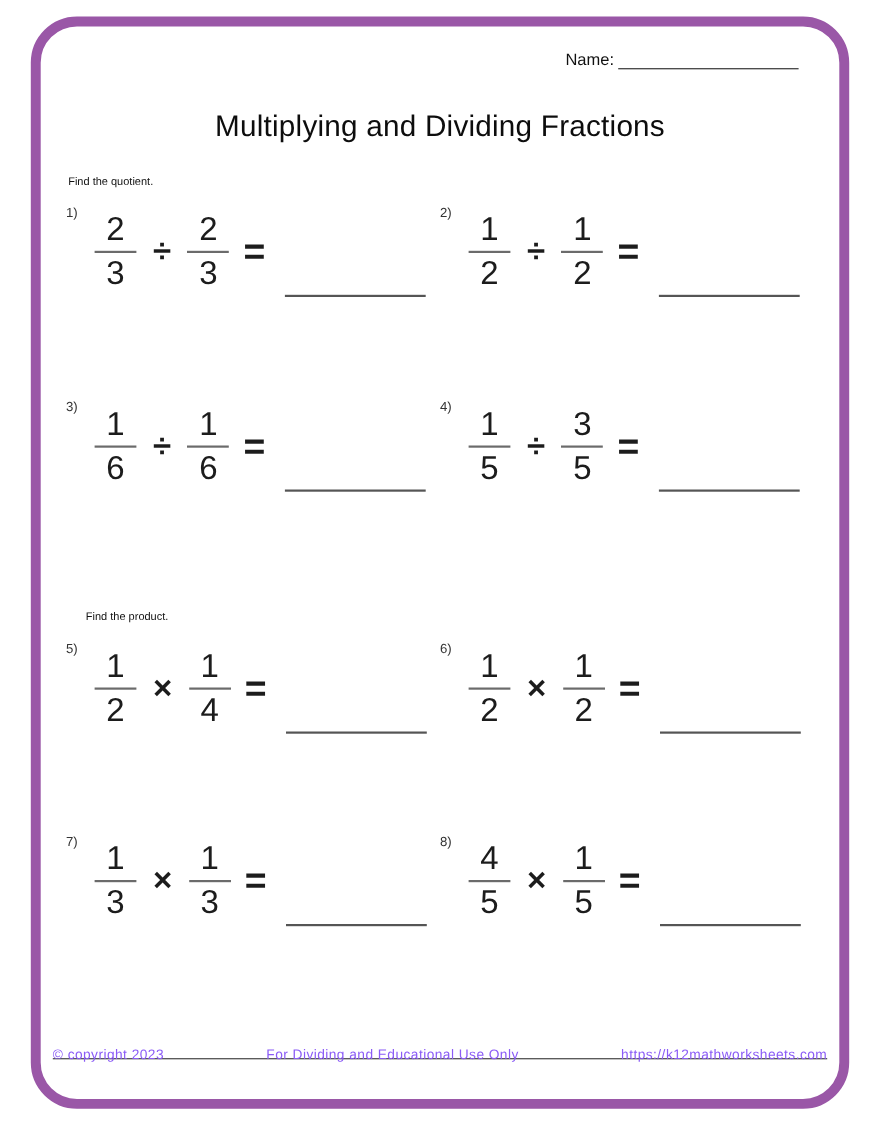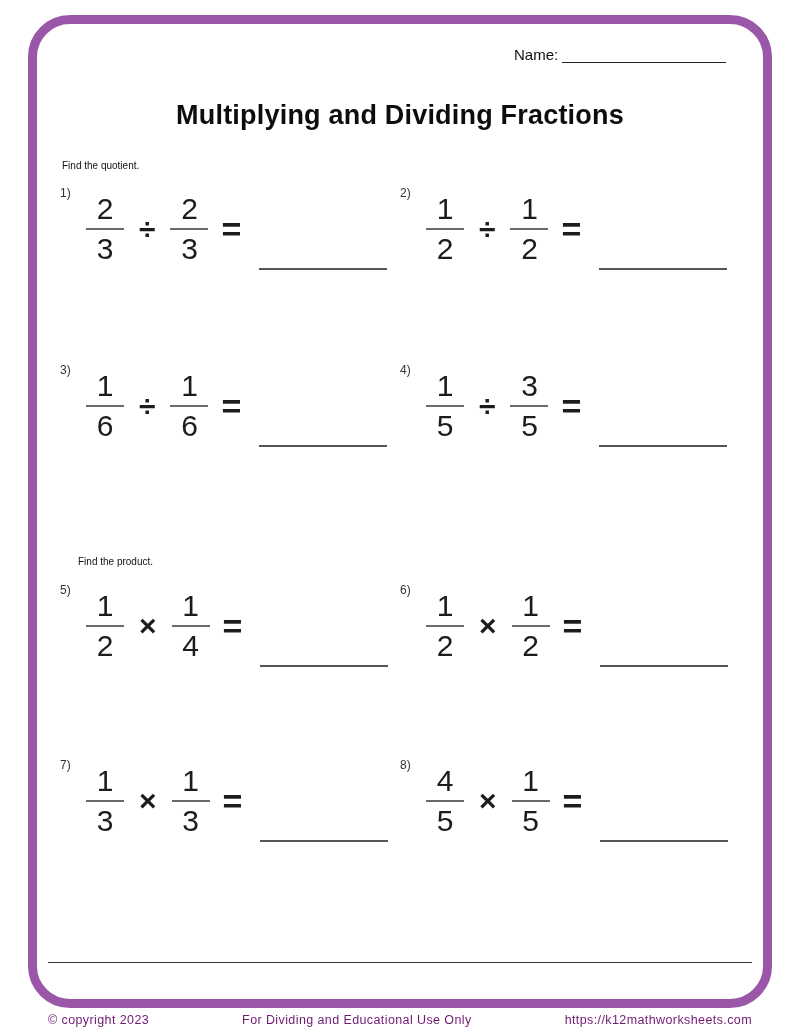--- a/index.html
+++ b/index.html
@@ -16,21 +16,21 @@
     border: 9px solid #9a57a7; border-radius: 42px;
   }
   .name-row {
     position: absolute; top: 46px; left: 514px;
     display: flex; align-items: flex-end; gap: 4px;
     font-size: 15px; color: #111;
   }
   .name-line { width: 164px; border-bottom: 1.6px solid #222; height: 15px; }
   .page-title {
     position: absolute; top: 100px; left: 0; width: 100%;
-    text-align: center; font-size: 27px; font-weight: 700;
+    text-align: center; font-size: 27px; font-weight: 400;
     letter-spacing: 0.2px; color: #0d0d0d;
   }
   .instruction { position: absolute; font-size: 10px; color: #111; }
   #instr-quotient { left: 62px; top: 160px; }
   #instr-product  { left: 78px; top: 556px; }
 
   .problem { position: absolute; width: 340px; }
   .pnum { position: absolute; left: 0; top: 0; font-size: 12px; color: #333; }
   .expr { display: flex; align-items: center; gap: 12px; margin-left: 25px; margin-top: 7px; }
   .fraction {
@@ -48,23 +48,23 @@
   #p2 { left: 400px; top: 186px; }
   #p3 { left: 60px;  top: 363px; }
   #p4 { left: 400px; top: 363px; }
   #p5 { left: 60px;  top: 583px; }
   #p6 { left: 400px; top: 583px; }
   #p7 { left: 60px;  top: 758px; }
   #p8 { left: 400px; top: 758px; }
 
   .footer-divider { position: absolute; left: 48px; top: 962px; width: 704px; border-top: 1.6px solid #333; }
   .footer-row {
-    position: absolute; left: 48px; top: 1013px; width: 704px;
+    position: absolute; left: 48px; top: 952px; width: 704px;
     display: flex; justify-content: space-between;
-    font-size: 12.5px; letter-spacing: 0.4px; color: #701a75; text-align: right;
+    font-size: 12.5px; letter-spacing: 0.4px; color: #8b5cf6; text-align: right;
   }
 </style>
 </head>
 <body>
 
 <div class="border-frame"></div>
 
 <div class="name-row">
   <span>Name:</span>
   <span class="name-line"></span>

